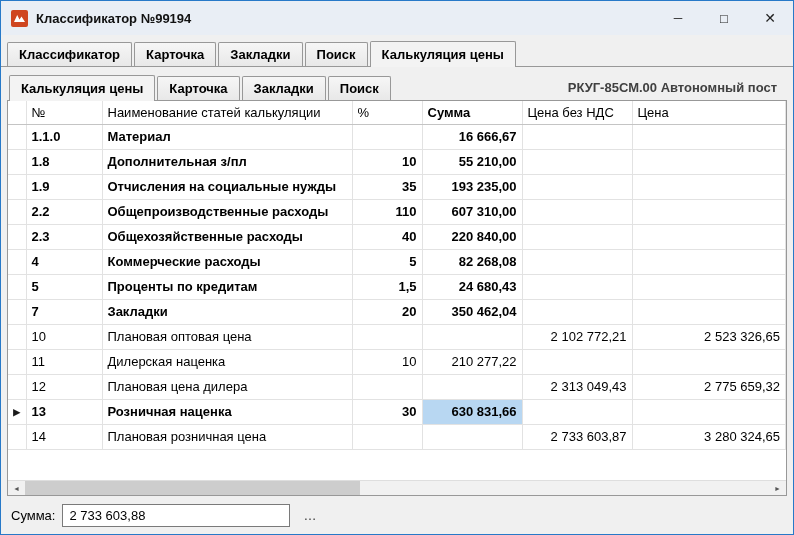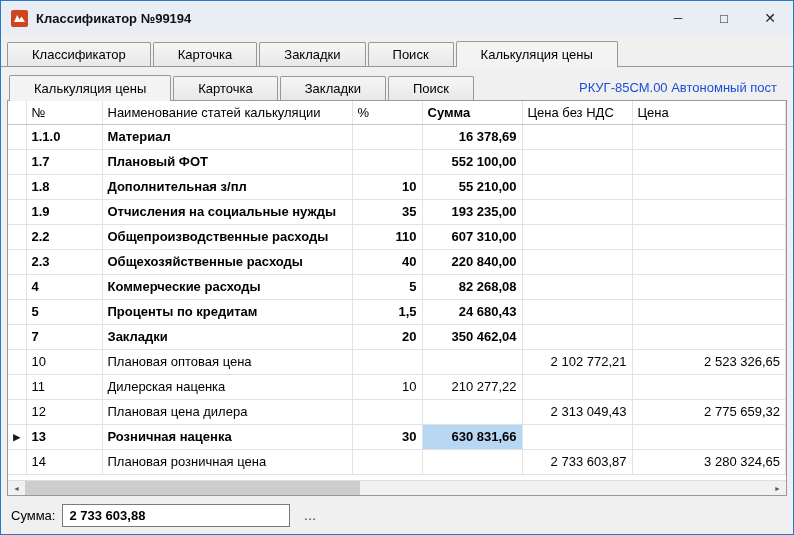--- a/index.html
+++ b/index.html
@@ -42,46 +42,46 @@
   .win-btn.max{font-size:13px;}
   
   .outer-tabstrip{
     display:flex;align-items:flex-end;
     padding:6px 6px 0 6px;
     border-bottom:1px solid #989898;
     background:var(--chrome-bg);
   }
   .tab{
     font-size:13px;color:#000;
-    padding:4px 24px;
+    padding:4px 11px;
     background:linear-gradient(#f6f6f6,#e8e8e8);
     border:1px solid #989898;border-bottom:none;
     border-radius:2px 2px 0 0;
-    margin-right:2px;cursor:default;white-space:nowrap;
+    margin-right:2px;cursor:default;white-space:nowrap;font-weight:bold;
   }
   .tab.active{
     background:#f3f3f3;
     position:relative;z-index:2;
     margin-bottom:-1px;padding-bottom:5px;padding-top:5px;
   }
   
   .tabcontrol{
     flex:1;min-height:0;
     margin:5px 6px 0 6px;
     display:flex;flex-direction:column;
   }
   .inner-tabstrip{
     display:flex;align-items:flex-end;
     padding:3px 4px 0 2px;
     border-bottom:1px solid #989898;
     background:var(--chrome-bg);
   }
   .doc-label{
-    margin-left:auto;font-size:13px;color:#1d4ed8;
-    padding:0 6px 5px 0;white-space:nowrap;
+    margin-left:auto;font-size:13px;color:#404040;
+    padding:0 6px 5px 0;white-space:nowrap;font-weight:bold;
   }
   .tab-page{
     flex:1;min-height:0;
     border:1px solid #989898;border-top:none;
     background:#fff;
     display:flex;flex-direction:column;
     overflow:hidden;
   }
   
   table.grid{
@@ -133,21 +133,21 @@
     flex:0 0 38px;height:38px;
     display:flex;align-items:center;
     padding:0 10px;gap:7px;
     background:var(--chrome-bg);
   }
   .footer label{font-size:13px;color:#000;}
   .footer input{
     width:228px;height:23px;
     border:1px solid #7a7a7a;
     font-family:"Liberation Sans", sans-serif;
-    font-size:13px;padding:0 6px;color:#000;background:#fff;font-weight:bold;
+    font-size:13px;padding:0 6px;color:#000;background:#fff;
   }
   .footer .more-btn{
     border:none;background:transparent;
     font-family:"Liberation Sans", sans-serif;
     font-size:13px;color:#333;cursor:default;
     padding:0 6px;
   }
 </style>
 </head>
 <body>
@@ -207,30 +207,21 @@
             <th>Цена без НДС</th>
             <th>Цена</th>
           </tr>
         </thead>
         <tbody>
             <tr class="bold">
               <td class="sel"></td>
               <td>1.1.0</td>
               <td>Материал</td>
               <td class="num"></td>
-              <td class="num">16 378,69</td>
-              <td class="num"></td>
-              <td class="num"></td>
-            </tr>
-            <tr class="bold">
-              <td class="sel"></td>
-              <td>1.7</td>
-              <td>Плановый ФОТ</td>
-              <td class="num"></td>
-              <td class="num">552 100,00</td>
+              <td class="num">16 666,67</td>
               <td class="num"></td>
               <td class="num"></td>
             </tr>
             <tr class="bold">
               <td class="sel"></td>
               <td>1.8</td>
               <td>Дополнительная з/пл</td>
               <td class="num">10</td>
               <td class="num">55 210,00</td>
               <td class="num"></td>

